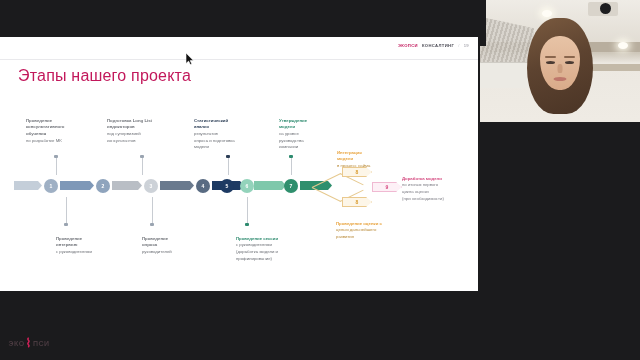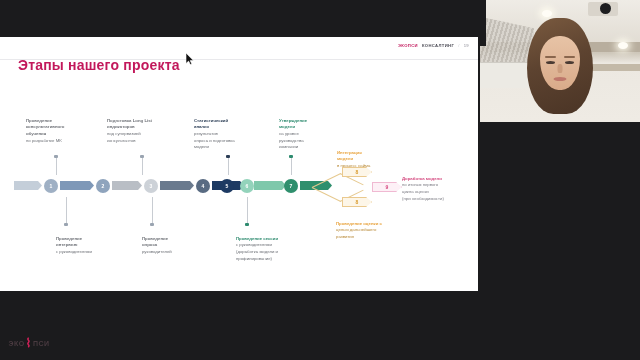--- a/index.html
+++ b/index.html
@@ -24,22 +24,22 @@
     position:absolute; right:9px; top:6px;
     display:flex; align-items:center; gap:4px;
     font-size:4.2px; letter-spacing:.35px; white-space:nowrap;
   }
   .brand-a{ color:#c2185b; font-weight:bold; }
   .brand-b{ color:#4b4b55; font-weight:bold; }
   .brand-sep{ color:#c9c9cf; }
   .brand-num{ color:#8d8d96; }
 
   .slide-title{
-    position:absolute; left:18px; top:20px;
-    font-size:14px; color:#c2185b; letter-spacing:.2px;font-weight:bold;
+    position:absolute; left:18px; top:30px;
+    font-size:16px; color:#c2185b; letter-spacing:.2px;
   }
 
   
   .tb{ position:absolute; font-size:4.3px; line-height:1.55; color:#6f7278; white-space:pre-line; }
   .tb .hl{ font-weight:bold; }
   .tb.navy .hl{ color:#2c3e56; }
   .tb.teal .hl{ color:#2e8b6f; }
   .tb.orange{ color:#b98b3a; }
   .tb.orange .hl{ color:#e8a33d; }
   .tb.pink{ color:#7d7d85; }

